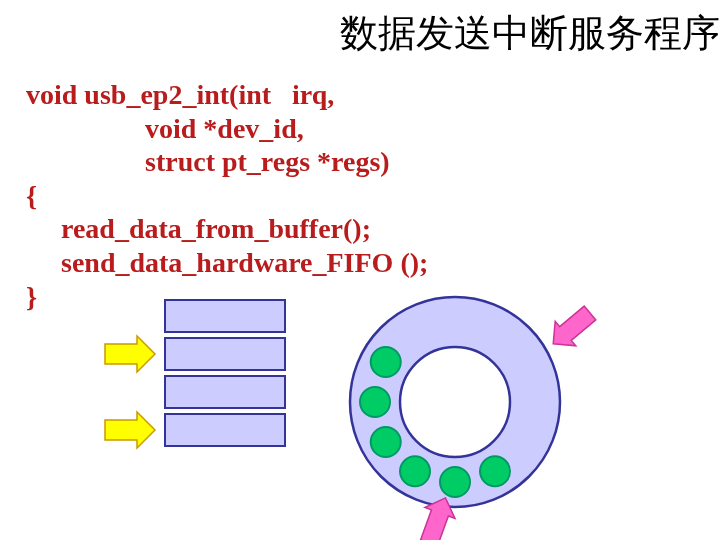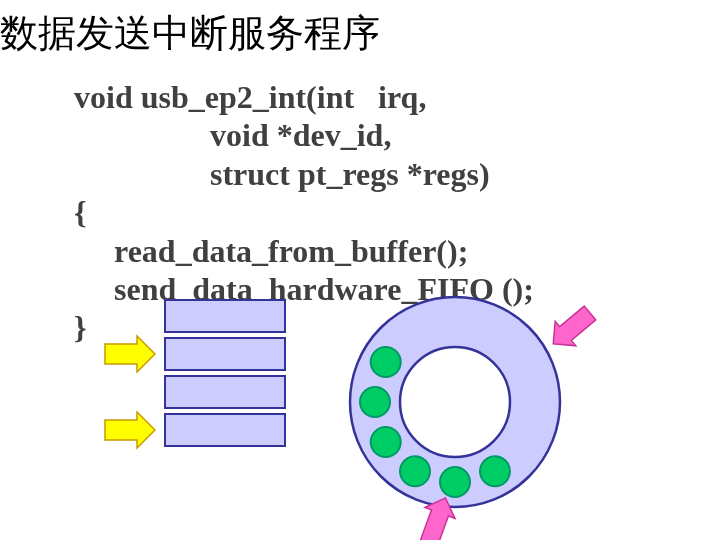--- a/index.html
+++ b/index.html
@@ -14,36 +14,35 @@
     position: relative;
     width: 720px;
     height: 540px;
     box-sizing: border-box;
   }
   .title {
     position: absolute;
     top: 8px;
     left: 0;
     width: 720px;
-    text-align: left;
+    text-align: right;
     font-size: 38px;
     font-family: Liberation Sans, sans-serif;
     color: #000;
   }
   .code {
     position: absolute;
     top: 78px;
     left: 26px;
     white-space: pre;
     font-family: "Comic Sans MS", cursive;
     font-weight: bold;
-    font-size: 32px;
+    font-size: 28px;
     line-height: 1.2;
-    color: #404040;
-    margin-left: 48px;
+    color: #b91c1c;
   }
   .diagram {
     position: absolute;
     left: 0;
     top: 290px;
     width: 720px;
     height: 250px;
   }
 </style>
 </head>

